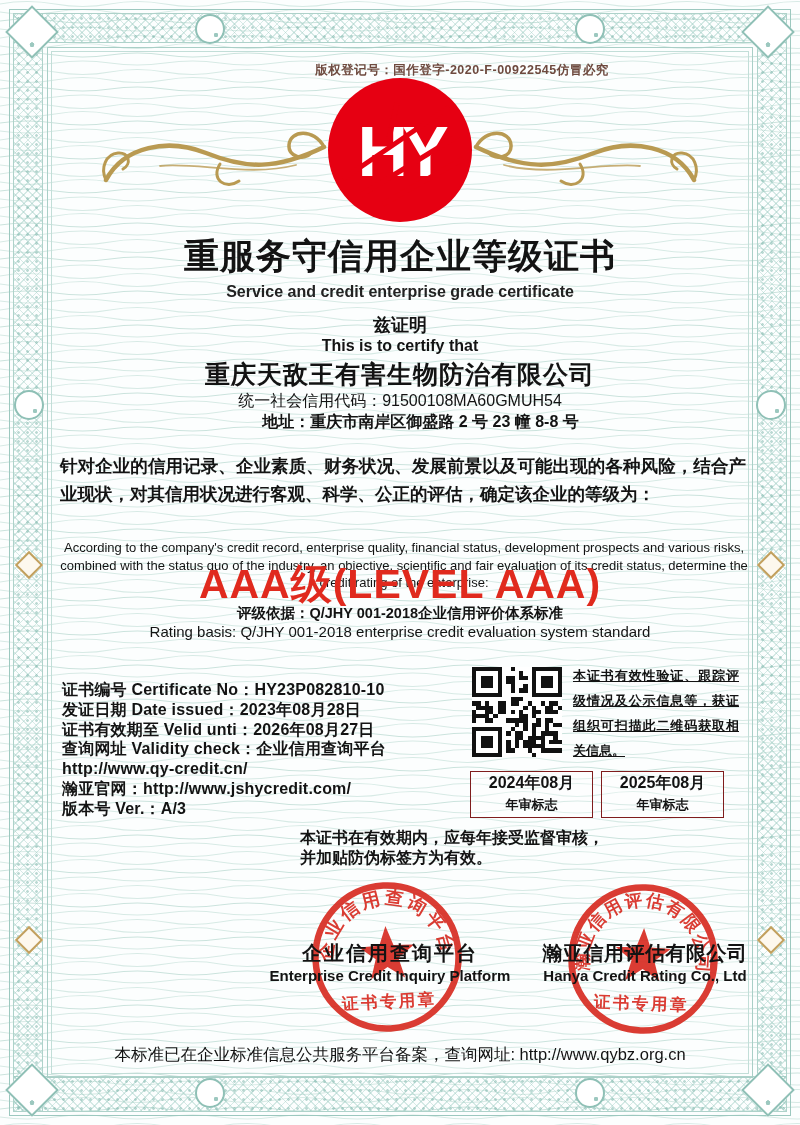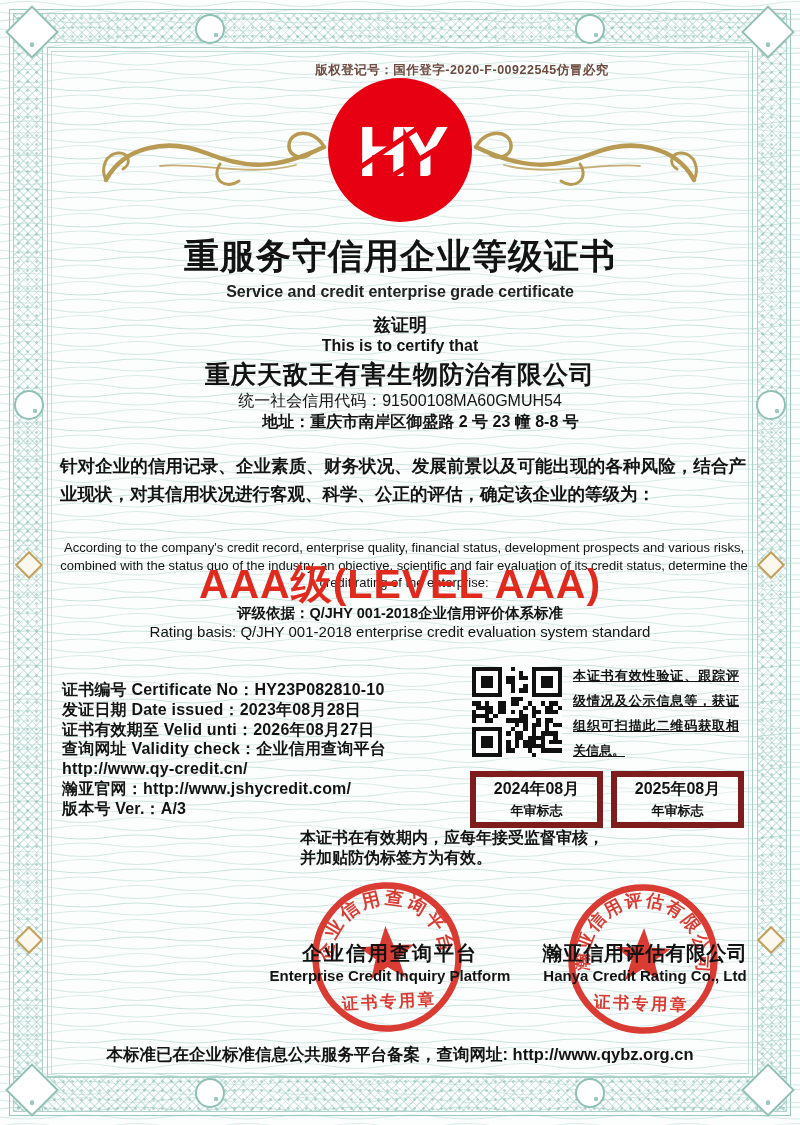--- a/index.html
+++ b/index.html
@@ -69,40 +69,40 @@
 
   
   .details{top:680px;left:62px;width:400px;z-index:3;}
   .details div{font-size:16px;font-weight:600;line-height:19.8px;letter-spacing:.2px;white-space:nowrap;}
 
   .qr-box{top:667px;left:472px;width:90px;height:90px;z-index:3;background:#fff;}
   .qr-note{top:663px;left:573px;width:166px;font-size:13px;font-weight:600;line-height:25px;
     text-align:justify;z-index:3;text-decoration:underline;}
 
   .annual-row{top:771px;left:470px;display:flex;gap:8px;z-index:3;}
-  .annual-box{width:121px;height:45px;border:6px solid #7f1d1d;display:flex;flex-direction:column;
-    align-items:center;justify-content:center;background:rgba(255,255,255,.25);}
+  .annual-box{width:121px;height:45px;border:1px solid #7f1d1d;display:flex;flex-direction:column;
+    align-items:center;justify-content:flex-start;background:rgba(255,255,255,.25);}
   .annual-box .period{font-size:16px;font-weight:600;line-height:22px;}
   .annual-box .mark{font-size:13px;font-weight:600;line-height:22px;}
 
   .supervision{top:828px;left:300px;right:66px;font-size:16px;font-weight:600;
     line-height:19.5px;z-index:3;}
 
   
   .seal{width:156px;height:156px;z-index:3;opacity:.9;}
   .seal.left{top:879px;left:309px;transform:rotate(-3deg);}
   .seal.right{top:881px;left:565px;transform:rotate(2deg);}
   .issuer-zh{font-size:20px;font-weight:bold;letter-spacing:2px;z-index:4;text-align:center;}
   .issuer-en{font-size:15px;font-weight:600;z-index:4;text-align:center;}
   .issuer-left-zh{top:940px;left:272px;width:236px;}
   .issuer-left-en{top:967px;left:258px;width:264px;}
   .issuer-right-zh{top:940px;left:508px;width:274px;letter-spacing:.5px;}
   .issuer-right-en{top:967px;left:514px;width:262px;}
 
-  .footer-note{top:1044px;font-size:16.5px;font-weight:bold;z-index:3;}
+  .footer-note{top:1044px;font-size:16.5px;font-weight:normal;z-index:3;}
 </style>
 </head>
 <body>
 
 <svg id="bg-waves" width="800" height="1125">
   <defs>
     <pattern id="wv" width="220" height="34" patternUnits="userSpaceOnUse">
       <g fill="none" stroke="#d7eae5" stroke-width="1.1">
         <path d="M0 4 q 27 -5 55 0 t 55 0 t 55 0 t 55 0"></path>
         <path d="M0 12 q 27 5 55 0 t 55 0 t 55 0 t 55 0"></path>

